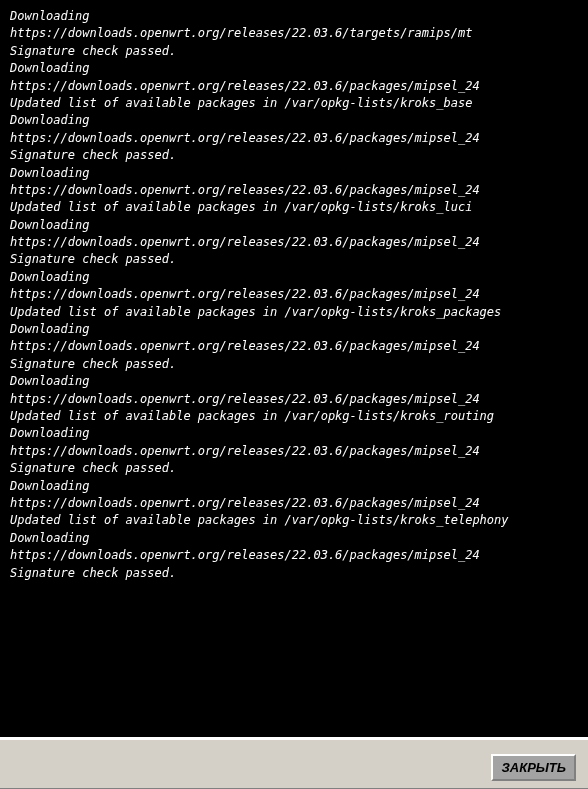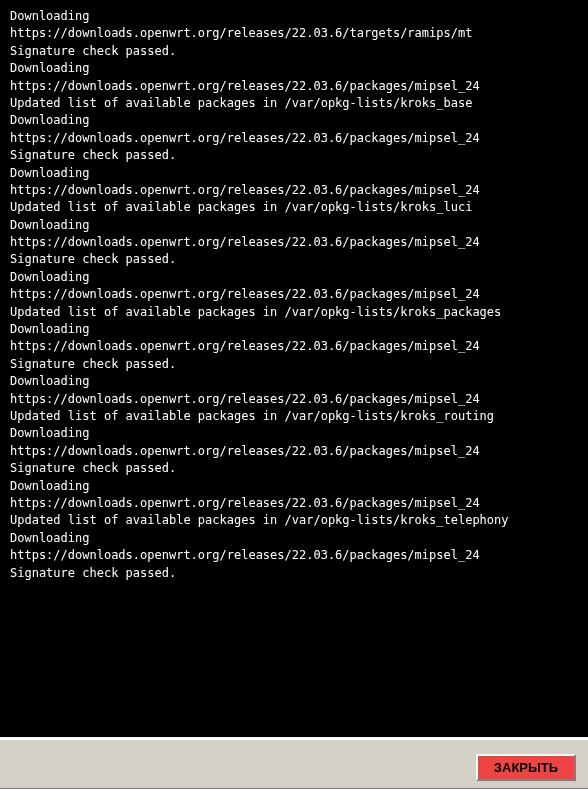--- a/index.html
+++ b/index.html
@@ -1,18 +1,19 @@
 <!DOCTYPE html>
 <html><head>
   <meta charset="utf-8">
   <style>
     * {
       margin: 0;
       padding: 0;
       box-sizing: border-box;
+      font-style: italic;
     }
 
     body {
       width: 588px;
       height: 789px;
       background: #3c3c3c;
       font-family: 'Courier New', Courier, monospace;
       display: flex;
       flex-direction: column;
     }
@@ -37,24 +38,24 @@
       height: 52px;
       display: flex;
       align-items: center;
       justify-content: flex-end;
       padding: 0 12px;
       border-top: 2px solid #ffffff;
       box-shadow: inset 0 1px 0 #ffffff, inset 0 -1px 0 #808080;
     }
 
     .close-button {
-      background: #ef4444;
+      background: #a3a3a3;
       border: 2px solid;
       border-color: #ffffff #808080 #808080 #ffffff;
-      padding: 4px 16px;
+      padding: 4px 8px;
       font-family: Arial, sans-serif;
       font-size: 13px;
       font-weight: bold;
       color: #000000;
       cursor: pointer;
       min-width: 80px;
       text-align: center;
       margin-top: 7px;
     }
   </style>

